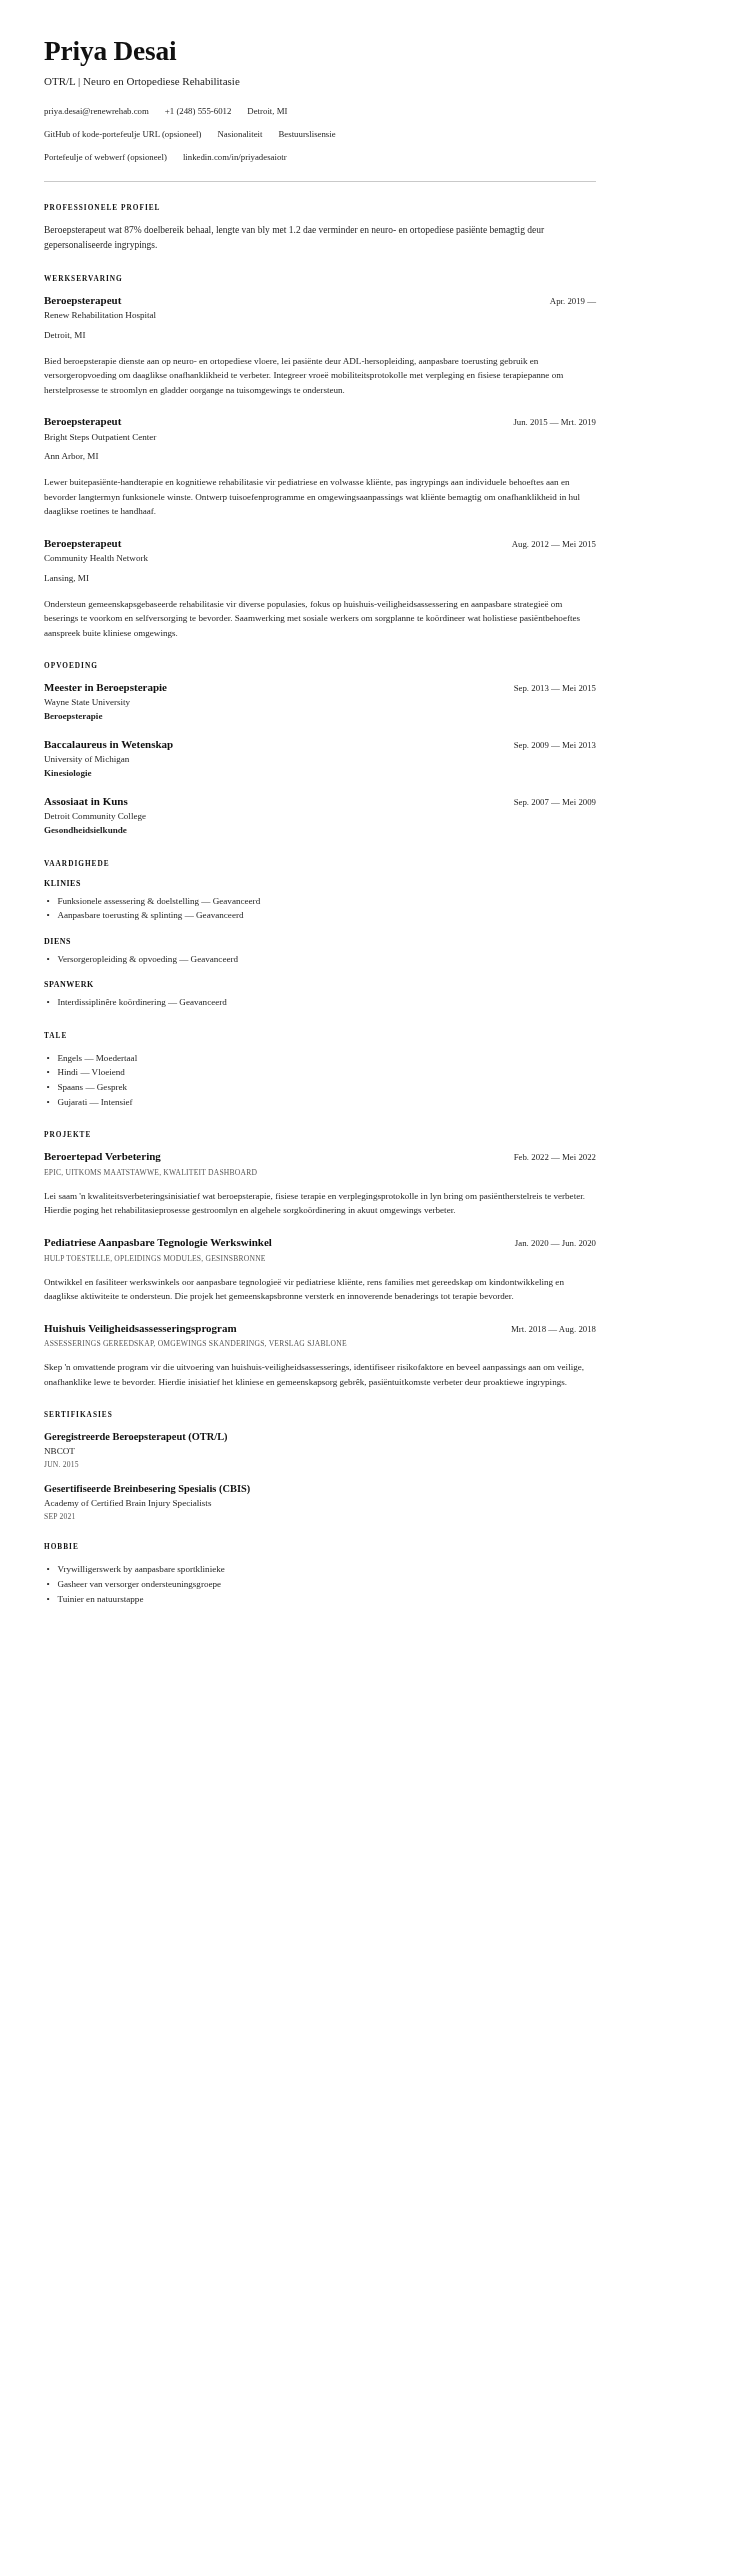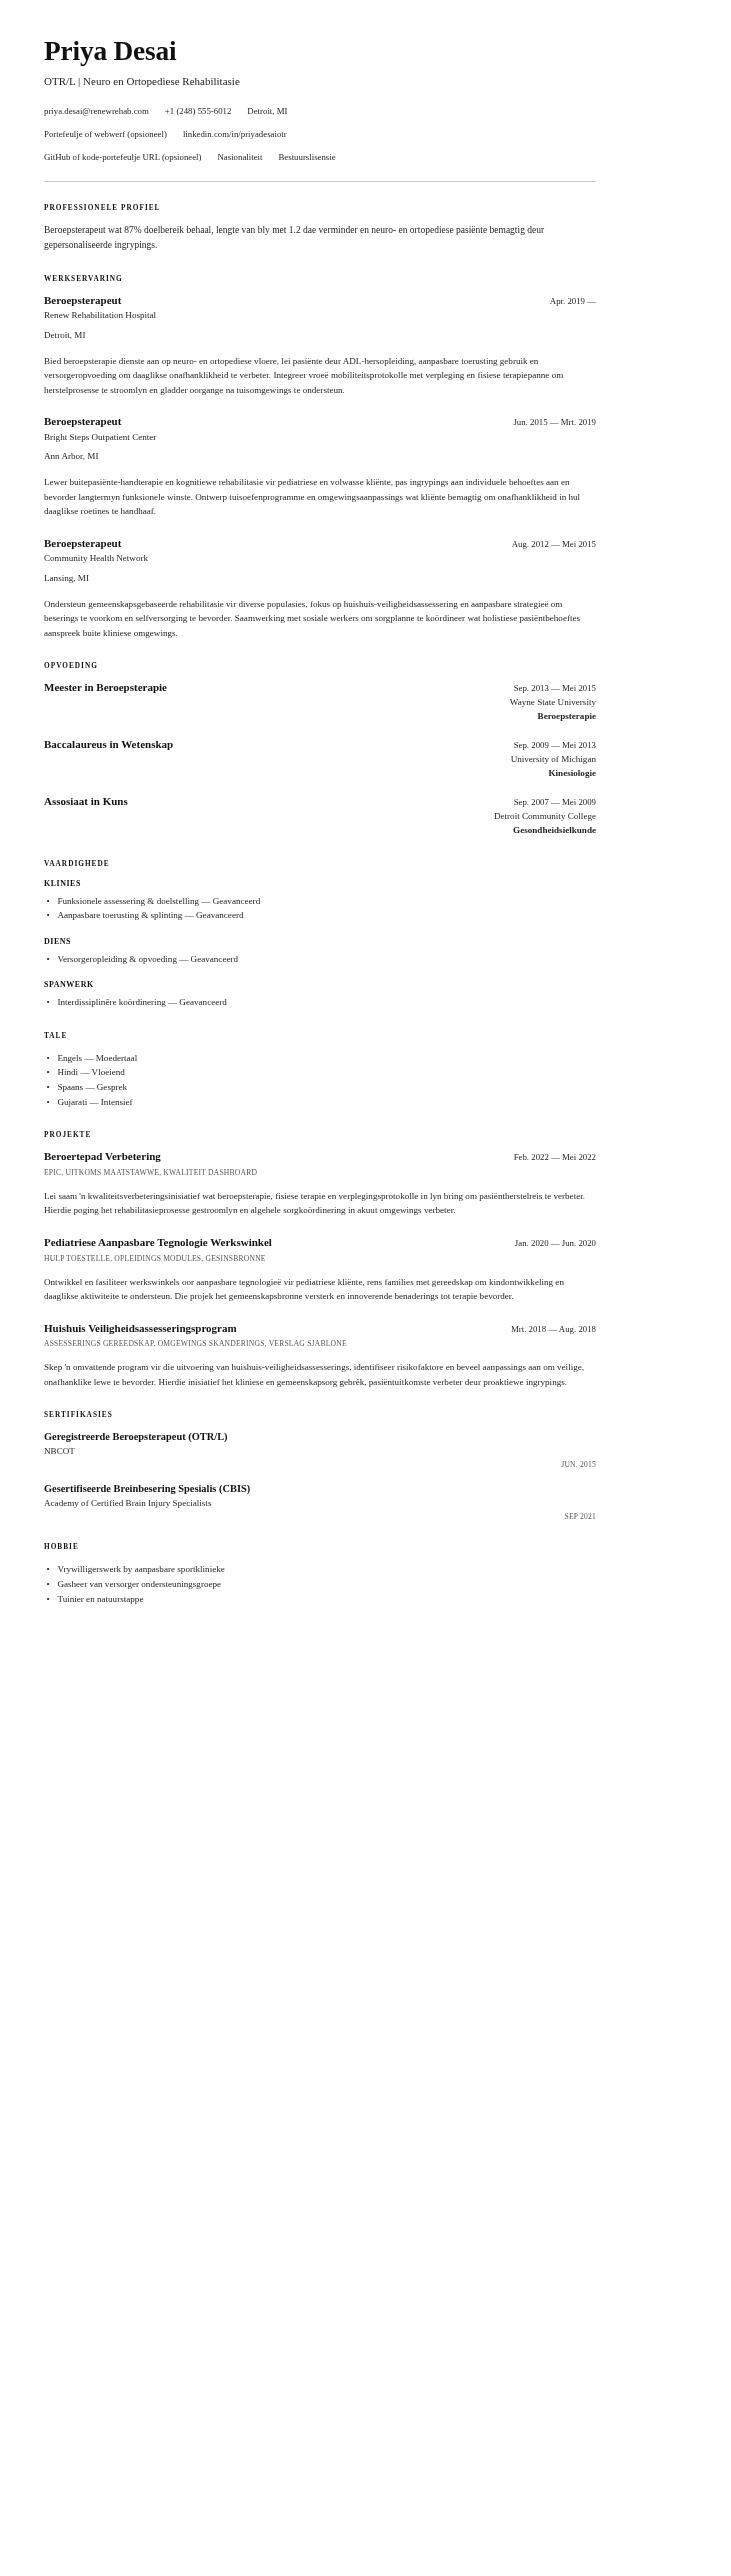--- a/index.html
+++ b/index.html
@@ -122,21 +122,21 @@
   }
   .entry-meta {
     font-size: 7.6px;
     letter-spacing: 0.2px;
     text-transform: uppercase;
     color: #575757;
     margin: 3.7px 0 0 0;
   }
 
   
-  .edu-entry { margin-bottom: 14.6px; text-align: right; }
+  .edu-entry { margin-bottom: 14.6px; }
   .edu-entry:last-child { margin-bottom: 0; }
   .edu-entry .entry-sub { margin-top: 1.2px; }
   .edu-entry .entry-field {
     font-size: 9.1px;
     line-height: 1.45;
     margin: 1.2px 0 0 0;
     color: #1f1f1f;
     font-weight: bold;
   }
 
@@ -187,21 +187,20 @@
     line-height: 1.4;
     margin: 1.2px 0 0 0;
     color: #1f1f1f;
   }
   .cert-date {
     font-size: 7.6px;
     letter-spacing: 0.2px;
     text-transform: uppercase;
     color: #575757;
     margin: 2.4px 0 0 0;
-    text-align: right;
   }
 
   
   .proj-entry { margin-bottom: 18.3px; }
   .proj-entry:last-child { margin-bottom: 0; }
   .proj-name {
     font-size: 11px;
     font-weight: 700;
     line-height: 1.25;
     margin: 0;
@@ -218,30 +217,30 @@
     <div class="headline">OTR/L | Neuro en Ortopediese Rehabilitasie</div>
     <div id="contact-block">
         <div class="contact-line">
           <span class="contact-item">priya.desai@renewrehab.com</span>
           <span class="contact-sep"></span>
           <span class="contact-item">+1 (248) 555-6012</span>
           <span class="contact-sep"></span>
           <span class="contact-item">Detroit, MI</span>
         </div>
         <div class="contact-line">
-          <span class="contact-item">Portefeulje of webwerf (opsioneel)</span>
-          <span class="contact-sep"></span>
-          <span class="contact-item">linkedin.com/in/priyadesaiotr</span>
-        </div>
-        <div class="contact-line">
           <span class="contact-item">GitHub of kode-portefeulje URL (opsioneel)</span>
           <span class="contact-sep"></span>
           <span class="contact-item">Nasionaliteit</span>
           <span class="contact-sep"></span>
           <span class="contact-item">Bestuurslisensie</span>
+        </div>
+        <div class="contact-line">
+          <span class="contact-item">Portefeulje of webwerf (opsioneel)</span>
+          <span class="contact-sep"></span>
+          <span class="contact-item">linkedin.com/in/priyadesaiotr</span>
         </div>
       </div>
   </header>
 
   <hr class="rule">
 
   <section class="section">
     <h2 class="section-title">Professionele Profiel</h2>
     <p class="body-text">Beroepsterapeut wat 87% doelbereik behaal, lengte van bly met 1.2 dae verminder en neuro- en ortopediese pasiënte bemagtig deur gepersonaliseerde ingrypings.</p>
   </section>

